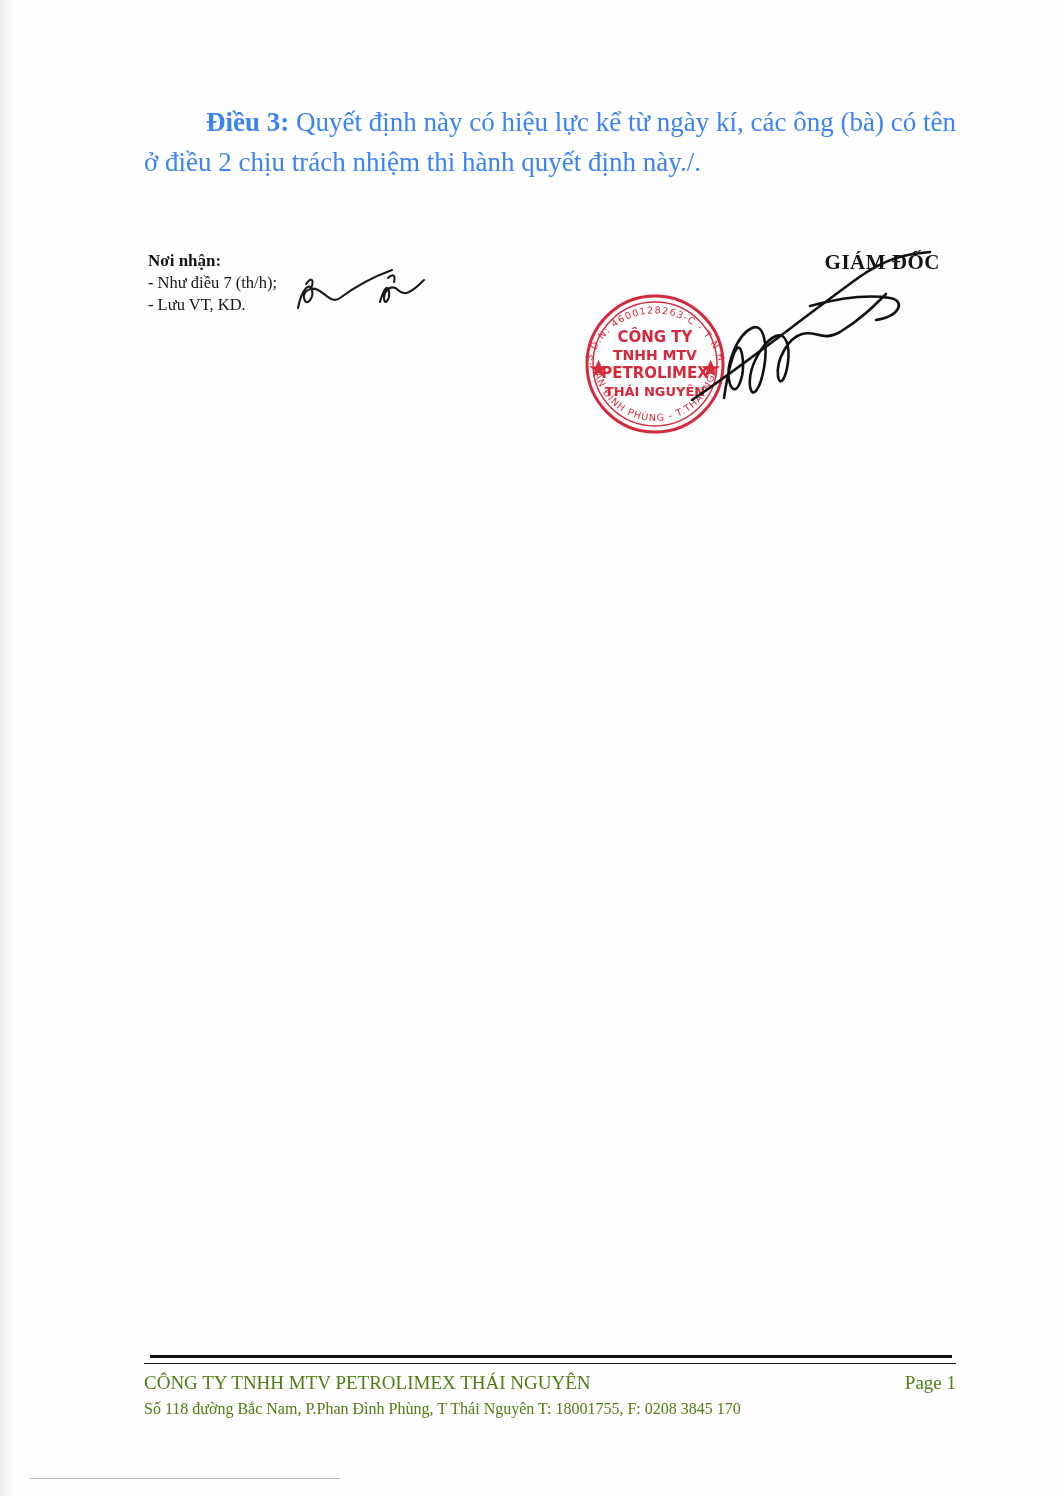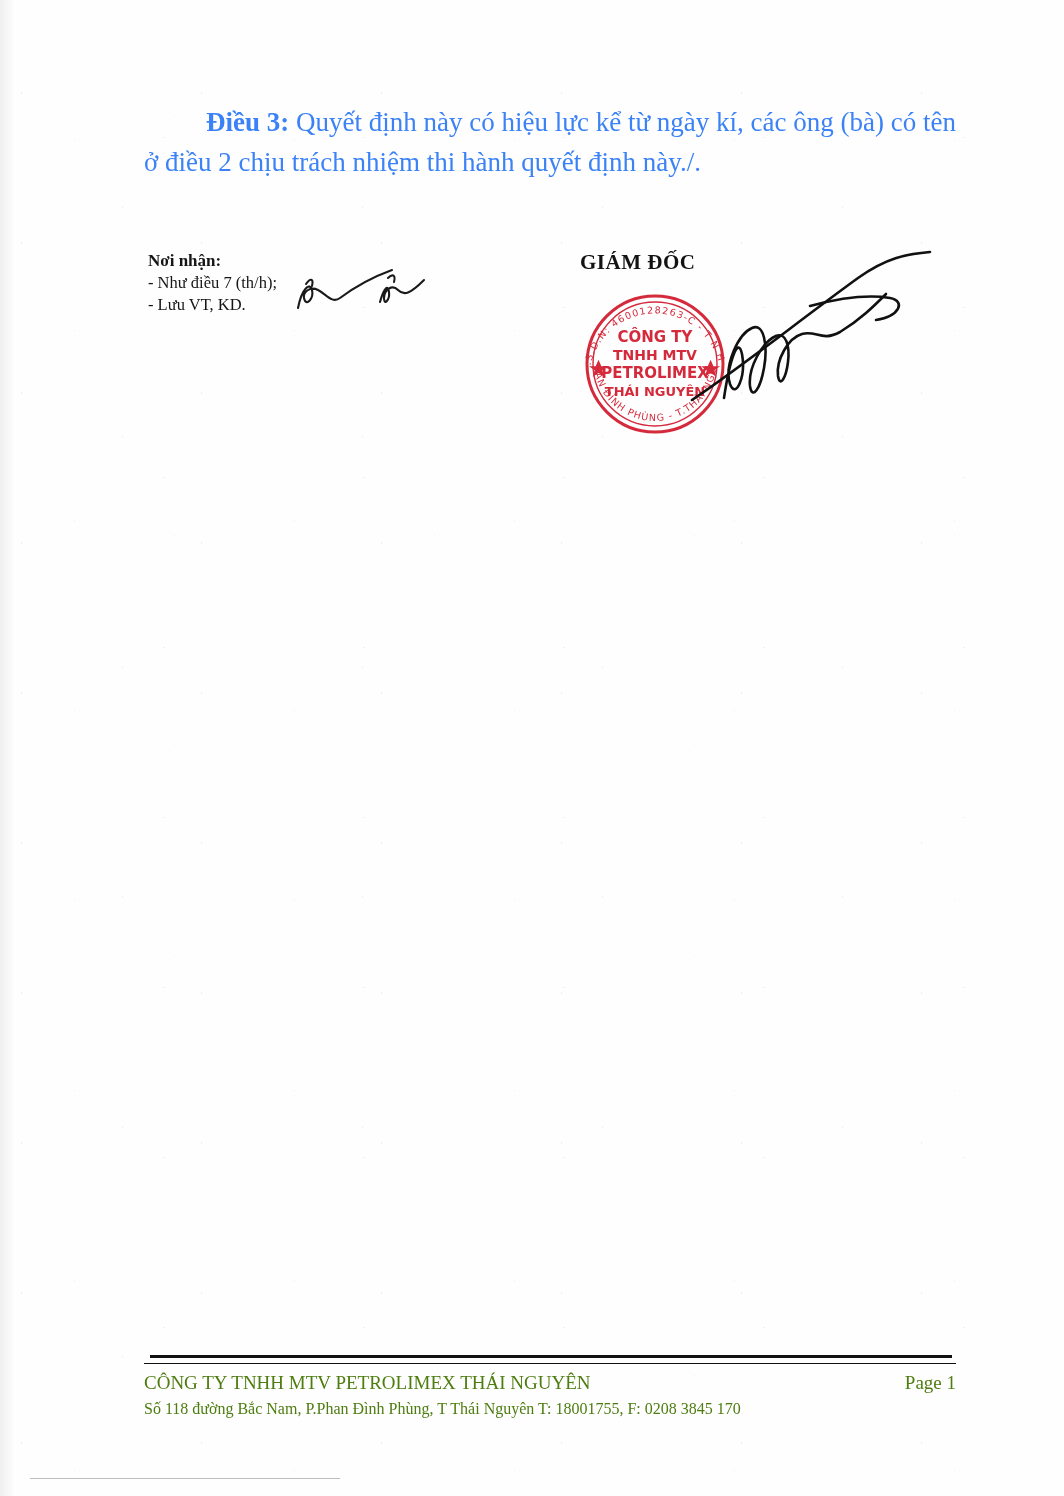--- a/index.html
+++ b/index.html
@@ -70,21 +70,21 @@
   .recipients .title {
     font-weight: bold;
     font-size: 17px;
   }
 
   .signature-block {
     position: absolute;
     left: 580px;
     top: 250px;
     width: 360px;
-    text-align: left;
+    text-align: right;
   }
   .director-title {
     font-weight: bold;
     font-size: 21px;
     letter-spacing: 0.5px;
     color: #131313;
   }
 
   
   .seal {

